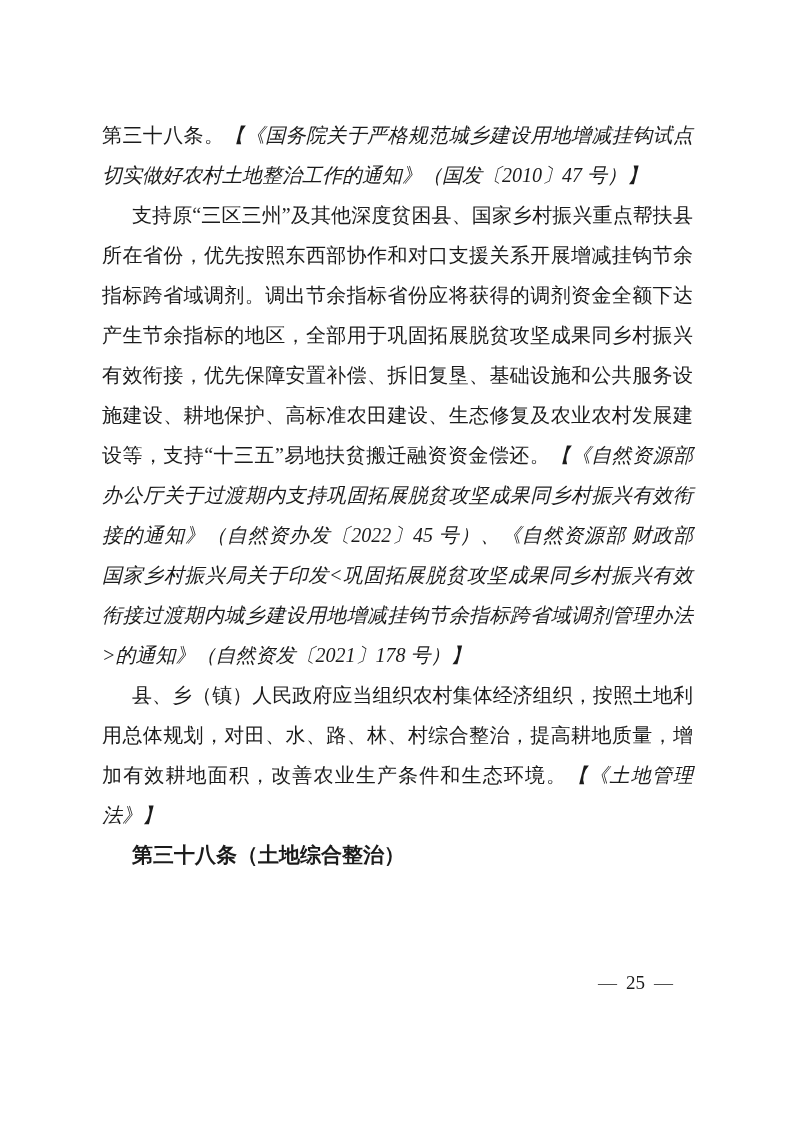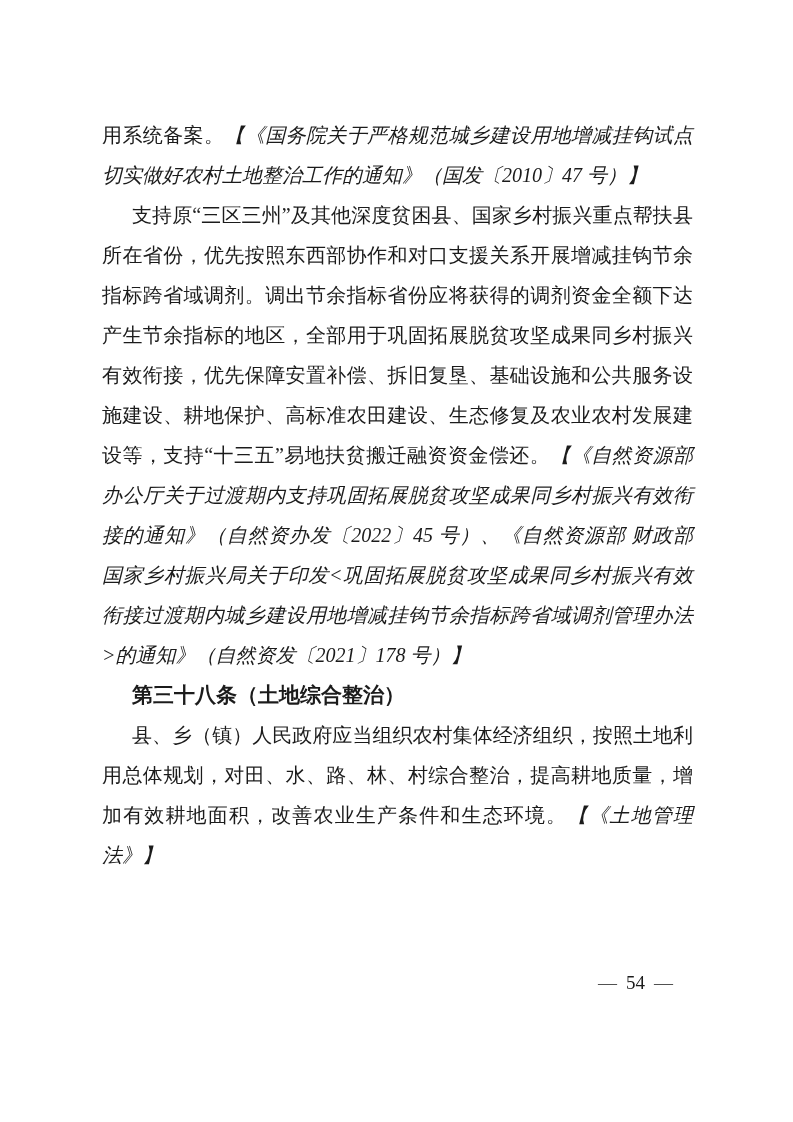--- a/index.html
+++ b/index.html
@@ -76,25 +76,25 @@
   .page-number .num {
     color: #1b1b1b;
   }
 </style>
 </head>
 <body>
 
 <div class="page">
 
   <div class="doc-body">
-      <p class="para"><span class="seg-normal">用系统备案。</span><span class="seg-citation">【《国务院关于严格规范城乡建设用地增减挂钩试点切实做好农村土地整治工作的通知》（国发〔2010〕47 号）】</span></p>
+      <p class="para"><span class="seg-normal">第三十八条。</span><span class="seg-citation">【《国务院关于严格规范城乡建设用地增减挂钩试点切实做好农村土地整治工作的通知》（国发〔2010〕47 号）】</span></p>
       <p class="para indent"><span class="seg-normal">支持原“三区三州”及其他深度贫困县、国家乡村振兴重点帮扶县所在省份，优先按照东西部协作和对口支援关系开展增减挂钩节余指标跨省域调剂。调出节余指标省份应将获得的调剂资金全额下达产生节余指标的地区，全部用于巩固拓展脱贫攻坚成果同乡村振兴有效衔接，优先保障安置补偿、拆旧复垦、基础设施和公共服务设施建设、耕地保护、高标准农田建设、生态修复及农业农村发展建设等，支持“十三五”易地扶贫搬迁融资资金偿还。</span><span class="seg-citation">【《自然资源部办公厅关于过渡期内支持巩固拓展脱贫攻坚成果同乡村振兴有效衔接的通知》（自然资办发〔2022〕45 号）、《自然资源部 财政部 国家乡村振兴局关于印发&lt;巩固拓展脱贫攻坚成果同乡村振兴有效衔接过渡期内城乡建设用地增减挂钩节余指标跨省域调剂管理办法&gt;的通知》（自然资发〔2021〕178 号）】</span></p>
+      <p class="para indent"><span class="seg-normal">县、乡（镇）人民政府应当组织农村集体经济组织，按照土地利用总体规划，对田、水、路、林、村综合整治，提高耕地质量，增加有效耕地面积，改善农业生产条件和生态环境。</span><span class="seg-citation">【《土地管理法》】</span></p>
       <p class="para indent heading-para"><span class="seg-heading">第三十八条（土地综合整治）</span></p>
-      <p class="para indent"><span class="seg-normal">县、乡（镇）人民政府应当组织农村集体经济组织，按照土地利用总体规划，对田、水、路、林、村综合整治，提高耕地质量，增加有效耕地面积，改善农业生产条件和生态环境。</span><span class="seg-citation">【《土地管理法》】</span></p>
     </div>
 
   <div class="page-number">
     <span class="dash">—</span>
-    <span class="num">54</span>
+    <span class="num">25</span>
     <span class="dash">—</span>
   </div>
 
 </div>
 
 </body></html>

